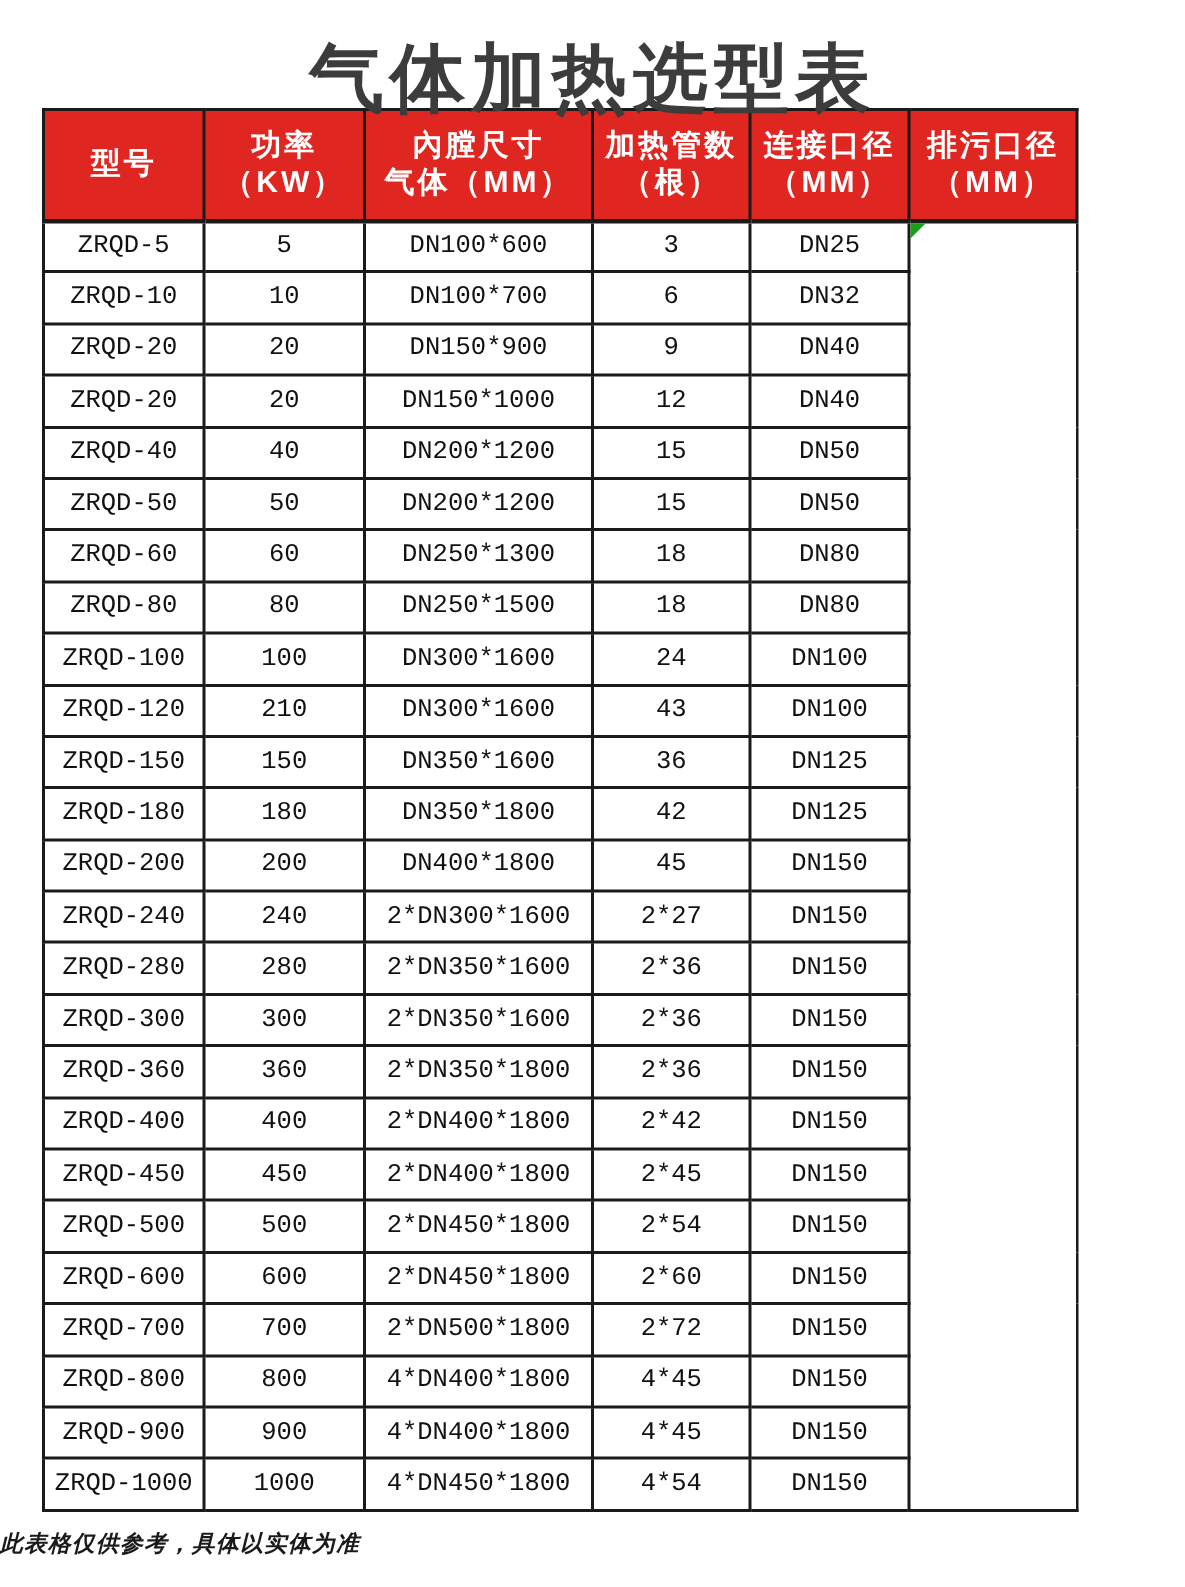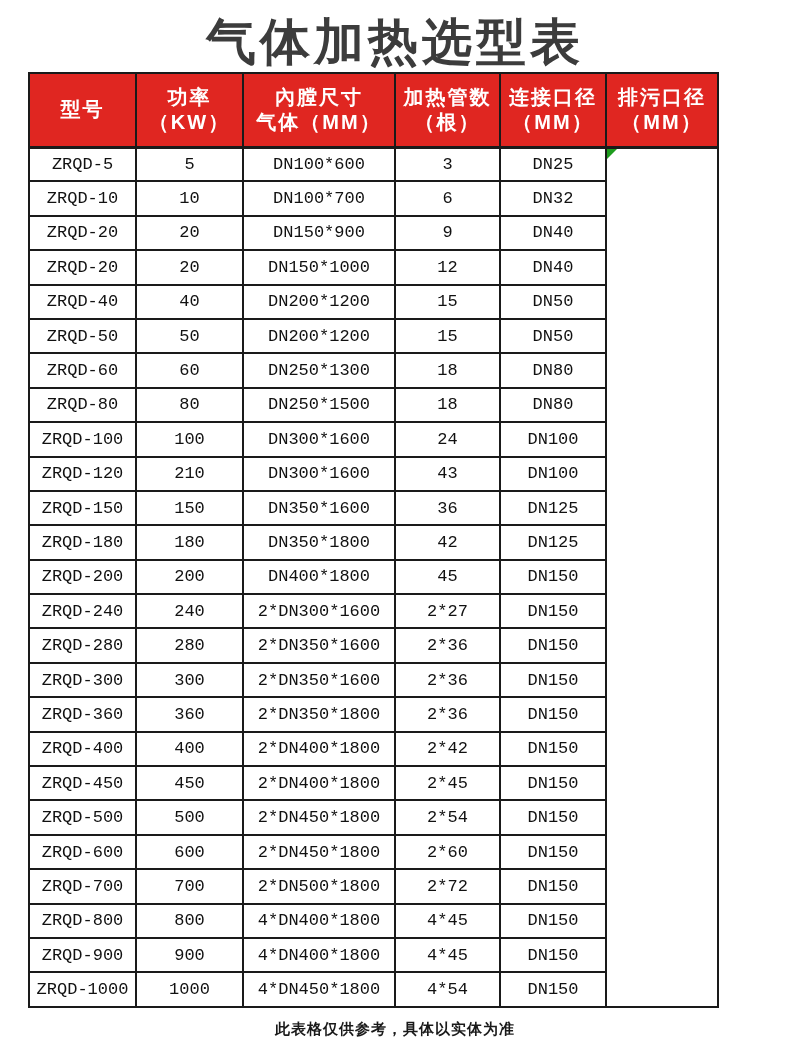--- a/index.html
+++ b/index.html
@@ -12,21 +12,21 @@
   *{box-sizing:border-box;}
   html,body{margin:0;padding:0;}
   body{
     width:790px;height:1058px;
     background:#ffffff;
     font-family:"Liberation Sans", sans-serif;
     overflow:hidden;
   }
   .title{
     margin:0;
-    padding-top:10px;
+    padding-top:20px;
     height:72px;
     text-align:center;
     font-size:50px;
     line-height:64px;
     font-weight:600;
     letter-spacing:4px;
     color:var(--title-text);
   }
   .spec-table{
     border-collapse:collapse;
@@ -65,25 +65,26 @@
   }
   .corner-marker{
     position:absolute;
     top:0;left:0;
     width:0;height:0;
     border-top:10px solid var(--marker-green);
     border-right:10px solid transparent;
   }
   .footer-note{
     margin-top:12px;
-    text-align:center;
+    text-align:left;
     font-size:15px;
     font-weight:700;
     color:#1a1a1a;
     letter-spacing:1px;
+    font-style:italic;
   }
 </style>
 </head>
 <body>
 
 <div>
 
   <h1 class="title">气体加热选型表</h1>
 
   <table class="spec-table">

